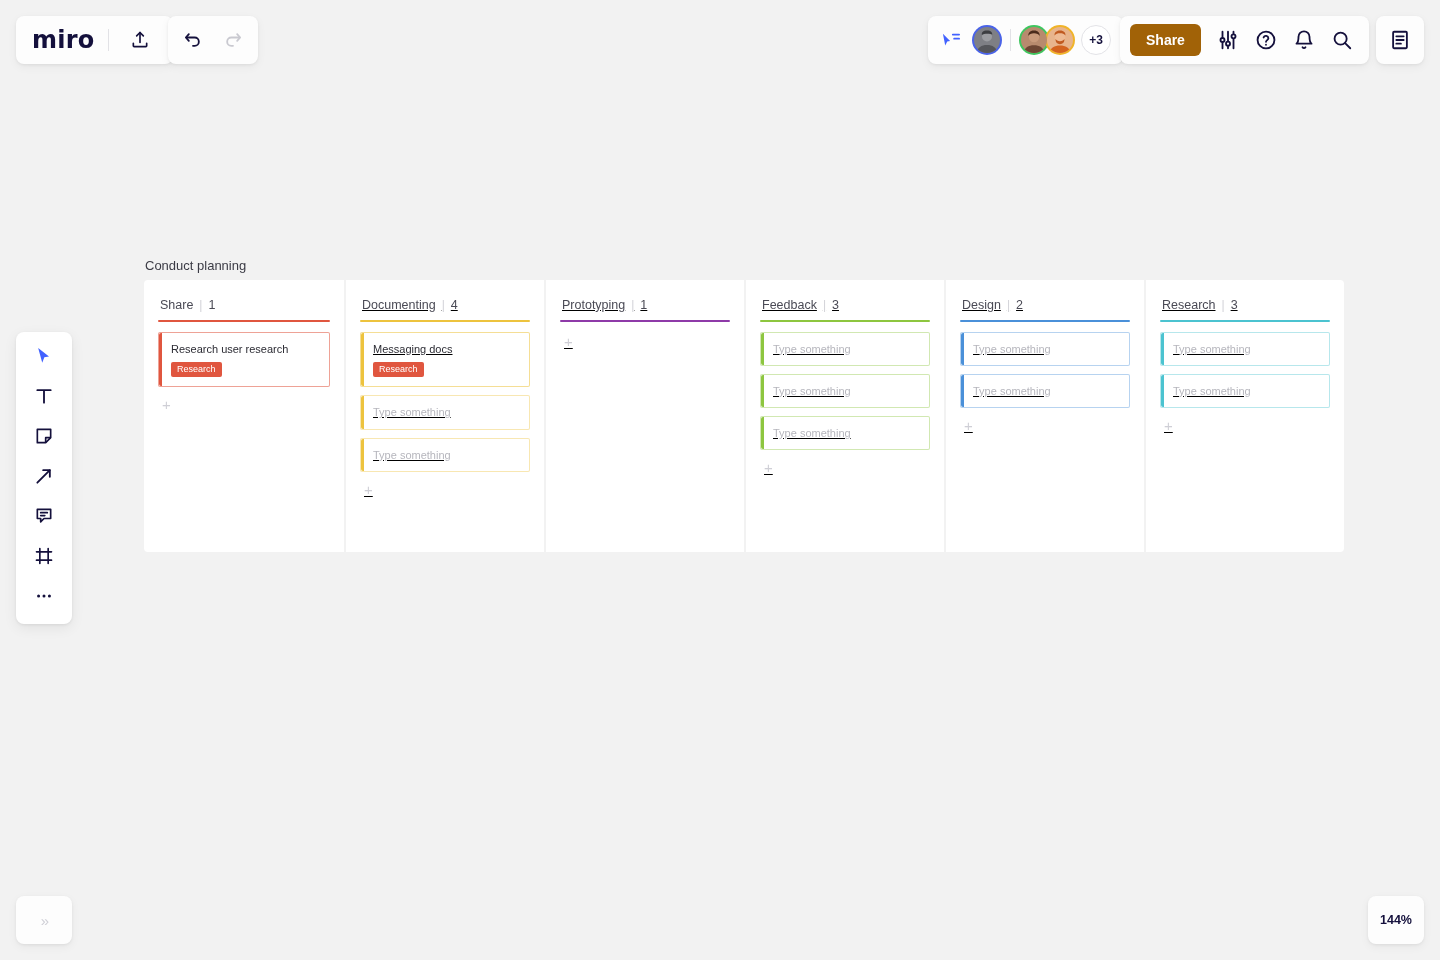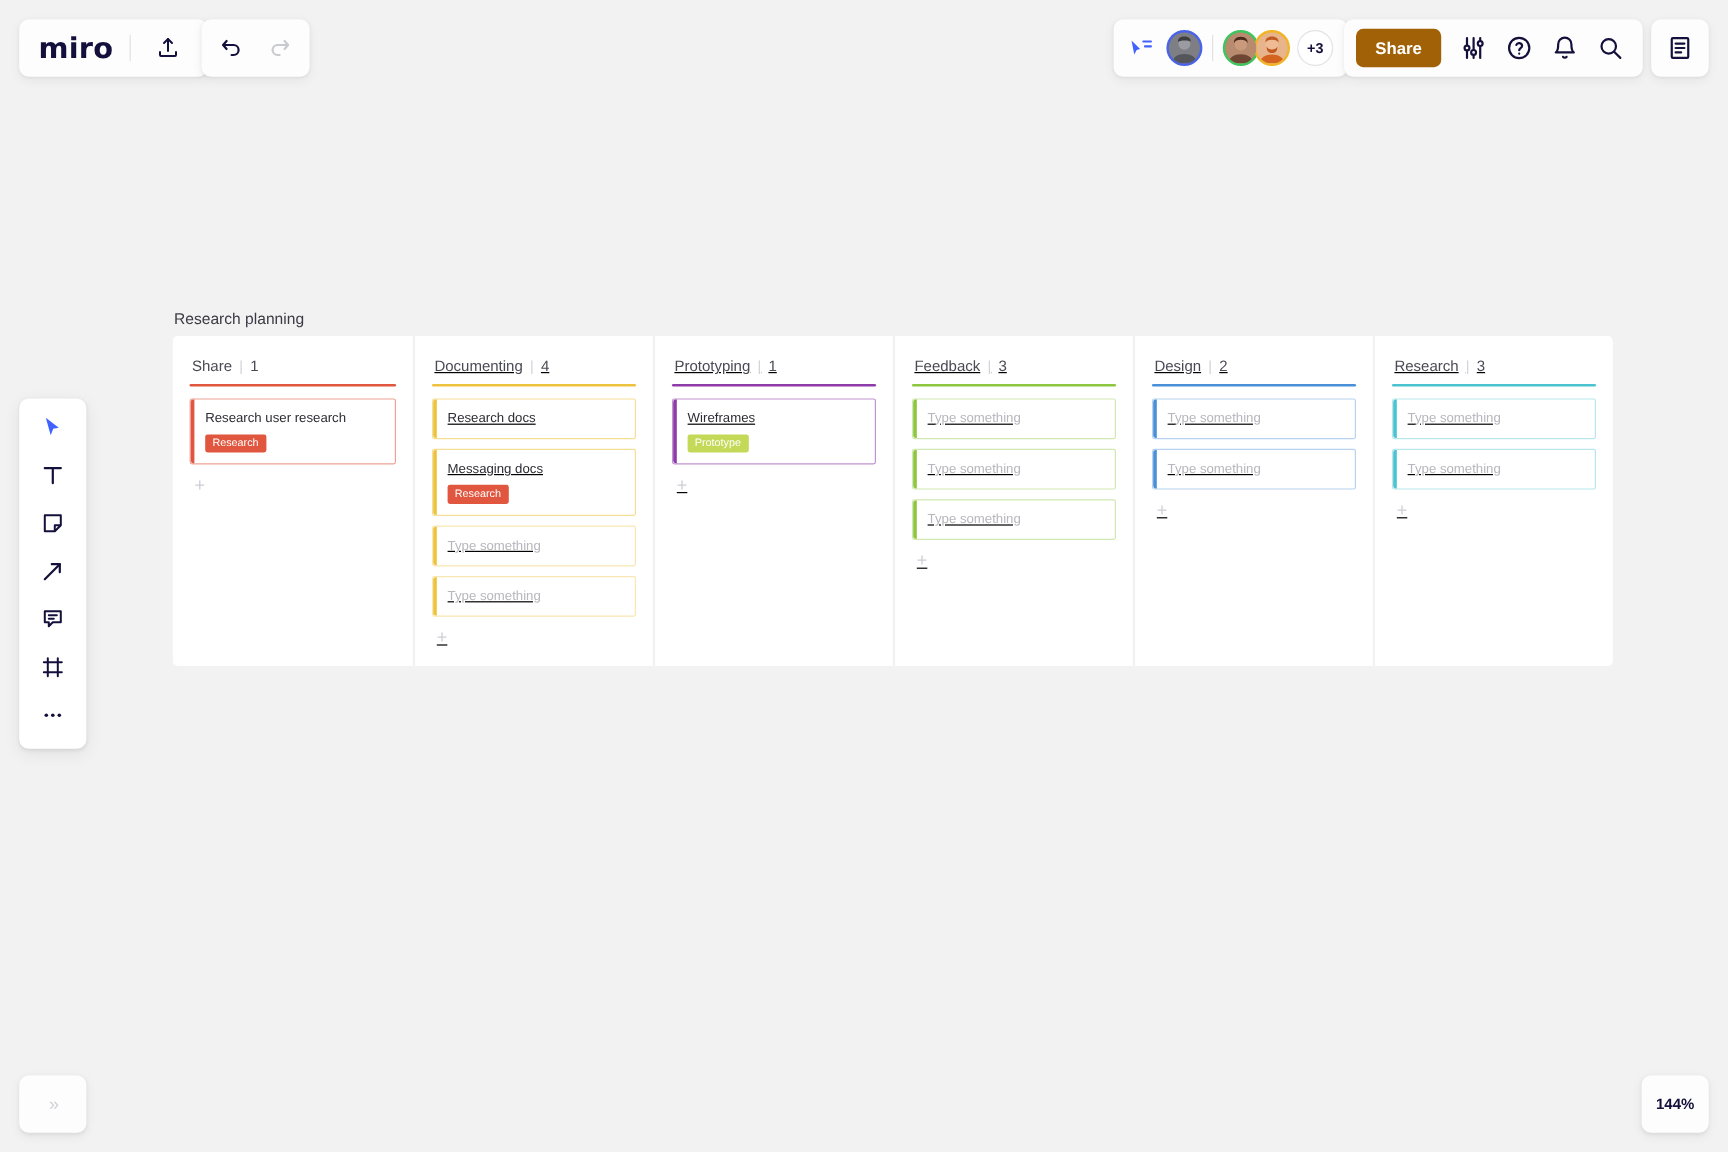--- a/index.html
+++ b/index.html
@@ -309,62 +309,57 @@
       <span>
         <svg width="20" height="20" viewBox="0 0 24 24" fill="#14103c">
           <circle cx="5.5" cy="12" r="1.8"></circle>
             <circle cx="12" cy="12" r="1.8"></circle>
             <circle cx="18.5" cy="12" r="1.8"></circle>
         </svg>
       </span>
     </div>
   </div>
 
-  <div id="board-title">Research planning</div>
+  <div id="board-title">Conduct planning</div>
   <div id="board">
       <div class="column">
         <div class="col-head">
           <span>Share</span>
           <span class="col-sep">|</span>
           <span class="col-count">1</span>
         </div>
         <div class="col-rule" style="background: rgb(224, 86, 63);"></div>
         <div class="card" style="min-height: 46px; border: 1px solid rgba(224, 86, 63, 0.55);"><span class="accent" style="background: rgb(224, 86, 63);"></span><div class="card-title">Research user research</div><span class="tag" style="background: rgb(224, 86, 63);">Research</span></div>
         <div class="add-card">+</div>
       </div>
       <div class="column">
         <div class="col-head">
           <span>Documenting</span>
           <span class="col-sep">|</span>
           <span class="col-count">4</span>
         </div>
         <div class="col-rule" style="background: rgb(237, 195, 62);"></div>
-        <div class="card" style="min-height: 30px; border: 1px solid rgba(237, 195, 62, 0.55);">
-          <span class="accent" style="background: rgb(237, 195, 62);"></span>
-          <div class="card-title">Research docs</div>
-        </div>
         <div class="card" style="min-height: 46px; border: 1px solid rgba(237, 195, 62, 0.55);"><span class="accent" style="background: rgb(237, 195, 62);"></span><div class="card-title">Messaging docs</div><span class="tag" style="background: rgb(224, 86, 63);">Research</span></div>
         <div class="card" style="min-height: 30px; border: 1px solid rgba(237, 195, 62, 0.4);">
           <span class="accent" style="background: rgb(237, 195, 62);"></span>
           <div class="card-title empty">Type something</div>
         </div>
         <div class="card" style="min-height: 34px; border: 1px solid rgba(237, 195, 62, 0.4);">
           <span class="accent" style="background: rgb(237, 195, 62);"></span>
           <div class="card-title empty">Type something</div>
         </div>
         <div class="add-card">+</div>
       </div>
       <div class="column">
         <div class="col-head">
           <span>Prototyping</span>
           <span class="col-sep">|</span>
           <span class="col-count">1</span>
         </div>
         <div class="col-rule" style="background: rgb(142, 58, 168);"></div>
-        <div class="card" style="min-height: 46px; border: 1px solid rgba(142, 58, 168, 0.55);"><span class="accent" style="background: rgb(142, 58, 168);"></span><div class="card-title">Wireframes</div><span class="tag" style="background: rgb(195, 217, 87);">Prototype</span></div>
         <div class="add-card">+</div>
       </div>
       <div class="column">
         <div class="col-head">
           <span>Feedback</span>
           <span class="col-sep">|</span>
           <span class="col-count">3</span>
         </div>
         <div class="col-rule" style="background: rgb(141, 198, 63);"></div>
         <div class="card" style="min-height: 30px; border: 1px solid rgba(141, 198, 63, 0.4);">

